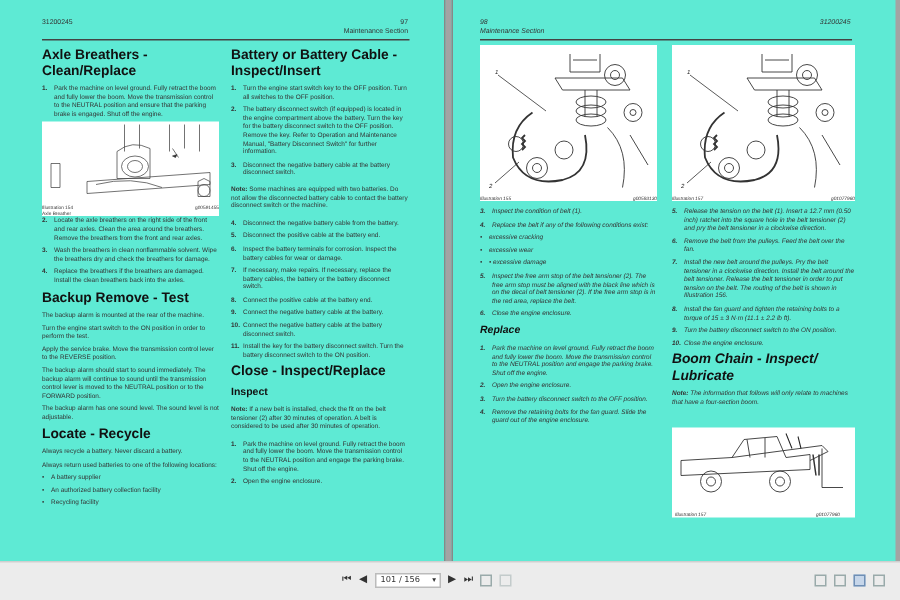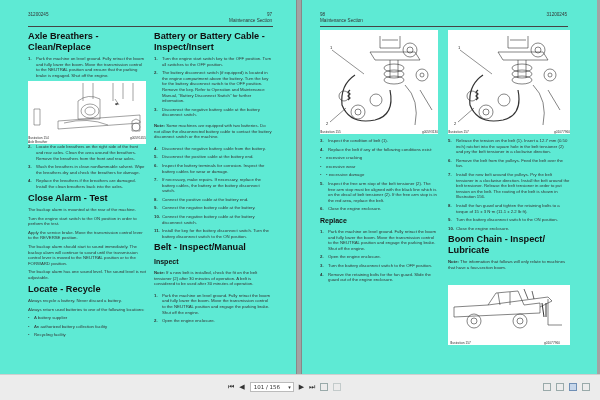--- a/index.html
+++ b/index.html
@@ -1,20 +1,20 @@
 <!DOCTYPE html>
 <html><head>
 <meta charset="utf-8">
 <style>
   * { box-sizing: border-box; margin: 0; padding: 0; }
   html, body { width: 600px; height: 400px; overflow: hidden; background: #9a9a9a; font-family: "Liberation Sans", sans-serif; }
   .viewer { position: absolute; left: 0; top: 0; width: 600px; height: 400px; background: #a3a3a3; }
   .page { position: absolute; top: 0; height: 400px; background: #5eead4; overflow: hidden; color: #222; }
   .page-left { left: 0; width: 297px; border-right: 1px solid #888; }
-  .page-right { left: 301px; width: 296px; border-left: 1px solid #888; }
+  .page-right { left: 301px; width: 296px; border-left: 1px solid #888; font-style: italic; }
   .hdr { position: absolute; top: 12px; font-size: 4.6px; color: #333; line-height: 6px; }
   .rule { position: absolute; top: 26px; height: 1px; background: #444; }
   .col { position: absolute; font-size: 4.3px; line-height: 5.6px; color: #333; }
   h2 { font-size: 9.2px; line-height: 10.5px; font-weight: bold; color: #111; margin: 2px 0 4px 0; }
   h3 { font-size: 7px; line-height: 9px; font-weight: bold; color: #111; margin: 4px 0 4px 0; }
   .step { display: flex; margin-bottom: 3px; }
   .step .n { width: 8px; flex: none; font-weight: bold; }
   .step .t { flex: 1; }
   .p { margin-bottom: 3px; }
   .bul { display: flex; margin-bottom: 3px; }
@@ -77,21 +77,21 @@
           <span class="t">Locate the axle breathers on the right side of the front and rear axles. Clean the area around the breathers. Remove the breathers from the front and rear axles.</span>
         </div>
       <div class="step">
           <span class="n">3.</span>
           <span class="t">Wash the breathers in clean nonflammable solvent. Wipe the breathers dry and check the breathers for damage.</span>
         </div>
       <div class="step">
           <span class="n">4.</span>
           <span class="t">Replace the breathers if the breathers are damaged. Install the clean breathers back into the axles.</span>
         </div>
-      <h2>Close Alarm - Test</h2>
+      <h2>Backup Remove - Test</h2>
       <div class="p">The backup alarm is mounted at the rear of the machine.</div>
       <div class="p">Turn the engine start switch to the ON position in order to perform the test.</div>
       <div class="p">Apply the service brake. Move the transmission control lever to the REVERSE position.</div>
       <div class="p">The backup alarm should start to sound immediately. The backup alarm will continue to sound until the transmission control lever is moved to the NEUTRAL position or to the FORWARD position.</div>
       <div class="p">The backup alarm has one sound level. The sound level is not adjustable.</div>
       <h2>Locate - Recycle</h2>
       <div class="p">Always recycle a battery. Never discard a battery.</div>
       <div class="p">Always return used batteries to one of the following locations:</div>
       <div class="bul">
           <span class="d">•</span>
@@ -147,21 +147,21 @@
           <span class="t">Connect the negative battery cable at the battery.</span>
         </div>
       <div class="step">
           <span class="n">10.</span>
           <span class="t">Connect the negative battery cable at the battery disconnect switch.</span>
         </div>
       <div class="step">
           <span class="n">11.</span>
           <span class="t">Install the key for the battery disconnect switch. Turn the battery disconnect switch to the ON position.</span>
         </div>
-      <h2>Belt - Inspect/Manual</h2>
+      <h2>Close - Inspect/Replace</h2>
       <h3>Inspect</h3>
       <div class="p note" style="margin-bottom:6px;"><b>Note:</b><span> If a new belt is installed, check the fit on the belt tensioner (2) after 30 minutes of operation. A belt is considered to be used after 30 minutes of operation.</span></div>
       <div class="step">
           <span class="n">1.</span>
           <span class="t">Park the machine on level ground. Fully retract the boom and fully lower the boom. Move the transmission control to the NEUTRAL position and engage the parking brake. Shut off the engine.</span>
         </div>
       <div class="step">
           <span class="n">2.</span>
           <span class="t">Open the engine enclosure.</span>
         </div>

